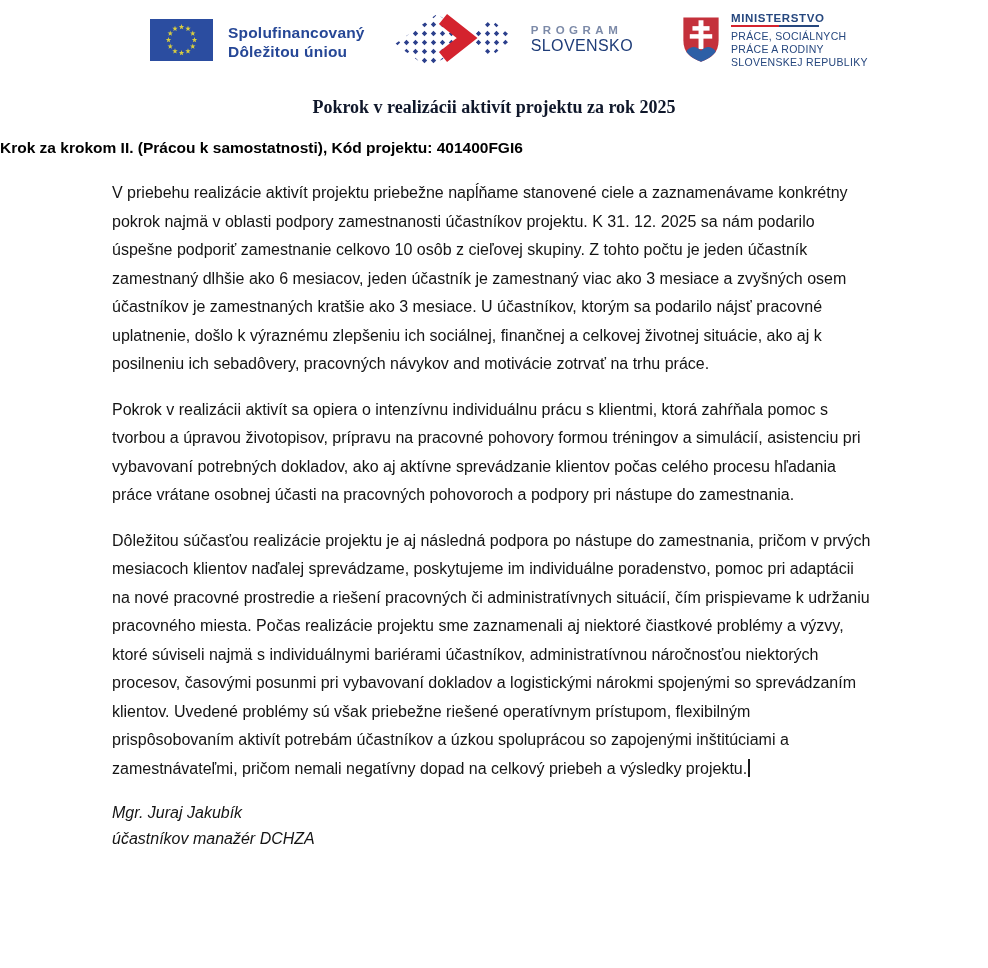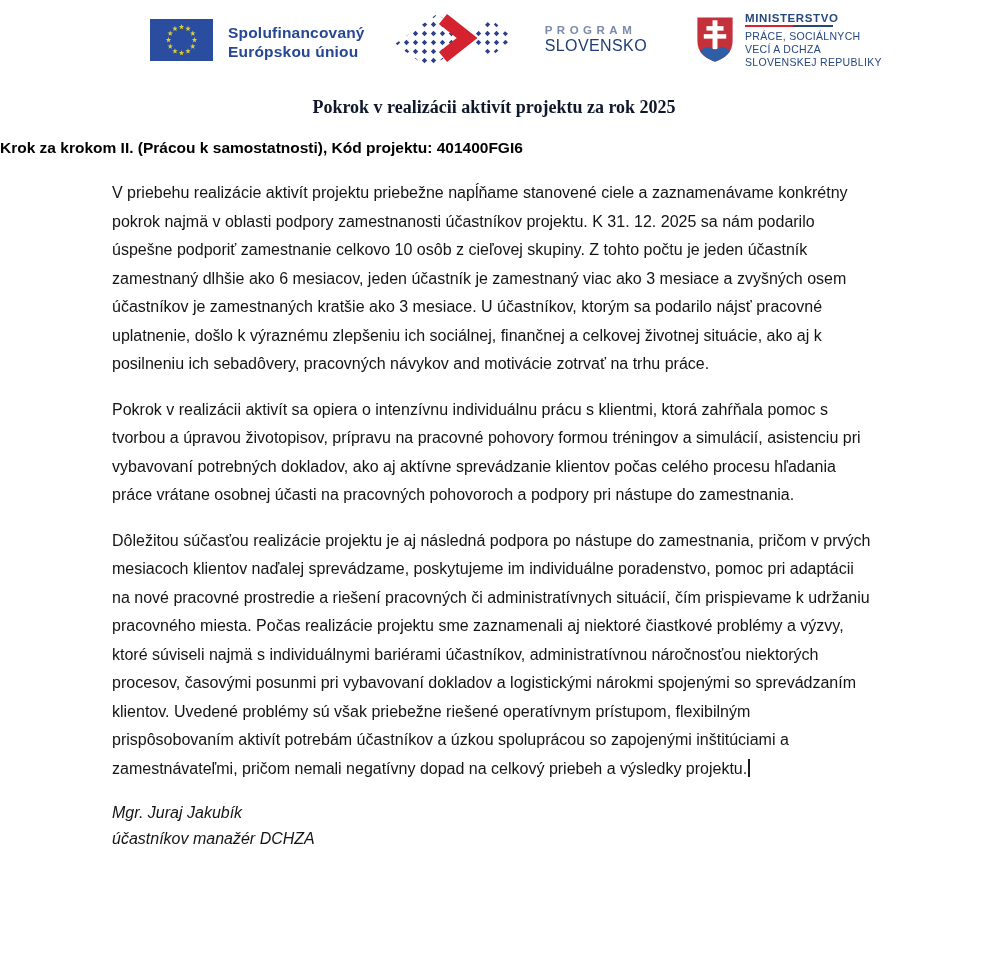--- a/index.html
+++ b/index.html
@@ -27,21 +27,21 @@
     font-size: 15.5px;
     line-height: 19px;
     color: var(--eu-text-blue);
     letter-spacing: 0.2px;
   }
 
   .ps-logo { display: flex; align-items: center; margin-left: 28px; }
   .ps-mark { width: 126px; height: 58px; display: block; }
   .ps-dot { fill: var(--ps-dots-blue); }
   .ps-arrow { stroke: var(--ps-arrow-red); fill: none; stroke-width: 13; }
-  .ps-text { margin-left: 26px; }
+  .ps-text { margin-left: 12px; }
   .ps-program {
     font-size: 11.5px;
     font-weight: 600;
     letter-spacing: 4.5px;
     color: var(--ps-program-gray);
   }
   .ps-slovensko {
     font-size: 16px;
     font-weight: normal;
     letter-spacing: 0.4px;
@@ -133,21 +133,21 @@
             <polygon points="31.50,31.10 32.18,33.07 34.26,33.10 32.59,34.36 33.20,36.35 31.50,35.15 29.80,36.35 30.41,34.36 28.74,33.10 30.82,33.07" class="eu-star"></polygon>
             <polygon points="25.00,29.36 25.68,31.33 27.76,31.36 26.09,32.61 26.70,34.60 25.00,33.41 23.30,34.60 23.91,32.61 22.24,31.36 24.32,31.33" class="eu-star"></polygon>
             <polygon points="20.24,24.60 20.92,26.57 23.00,26.60 21.34,27.86 21.95,29.85 20.24,28.65 18.54,29.85 19.15,27.86 17.48,26.60 19.57,26.57" class="eu-star"></polygon>
             <polygon points="18.50,18.10 19.18,20.07 21.26,20.10 19.59,21.36 20.20,23.35 18.50,22.15 16.80,23.35 17.41,21.36 15.74,20.10 17.82,20.07" class="eu-star"></polygon>
             <polygon points="20.24,11.60 20.92,13.57 23.00,13.60 21.34,14.86 21.95,16.85 20.24,15.65 18.54,16.85 19.15,14.86 17.48,13.60 19.57,13.57" class="eu-star"></polygon>
             <polygon points="25.00,6.84 25.68,8.81 27.76,8.85 26.09,10.10 26.70,12.09 25.00,10.89 23.30,12.09 23.91,10.10 22.24,8.85 24.32,8.81" class="eu-star"></polygon>
           </g>
       </svg>
       <div class="eu-text">
         <div>Spolufinancovaný</div>
-        <div>Európskou úniou</div>
+        <div>Dôležitou úniou</div>
       </div>
     </div>
 
     <div class="ps-logo">
       <svg class="ps-mark" viewBox="0 0 126 58" aria-hidden="true">
         <defs>
           <pattern id="psdots" width="9" height="9" patternUnits="userSpaceOnUse">
             <rect class="ps-dot" x="2.6" y="2.6" width="3.8" height="3.8" transform="rotate(45 4.5 4.5)"></rect>
           </pattern>
         </defs>
@@ -166,21 +166,21 @@
         <path class="shield-red" d="M1.5 1.5 H34.5 V23 C34.5 34.5 27.5 39.5 18 42.8 C8.5 39.5 1.5 34.5 1.5 23 Z"></path>
         <rect class="shield-cross" x="15.7" y="4" width="4.6" height="27"></rect>
         <rect class="shield-cross" x="10" y="9.5" width="16" height="4.2"></rect>
         <rect class="shield-cross" x="7.5" y="17" width="21" height="4.2"></rect>
         <path class="shield-blue" d="M4.5 32.5 Q11 25.5 18 32.5 Q25 25.5 31.5 32.5 L31.5 34 Q26.5 40 18 42.8 Q9.5 40 4.5 34 Z"></path>
       </svg>
       <div class="min-text">
         <div class="min-l1">MINISTERSTVO</div>
         <div class="min-underline"></div>
         <div class="min-l">PRÁCE, SOCIÁLNYCH</div>
-        <div class="min-l">VECÍ A DCHZA</div>
+        <div class="min-l">PRÁCE A RODINY</div>
         <div class="min-l">SLOVENSKEJ REPUBLIKY</div>
       </div>
     </div>
 
   </header>
 
   <h1 class="title">Pokrok v realizácii aktivít projektu za rok 2025</h1>
   <h2 class="subtitle">Krok za krokom II. (Prácou k samostatnosti), Kód projektu: 401400FGI6</h2>
 
   <main class="body">

